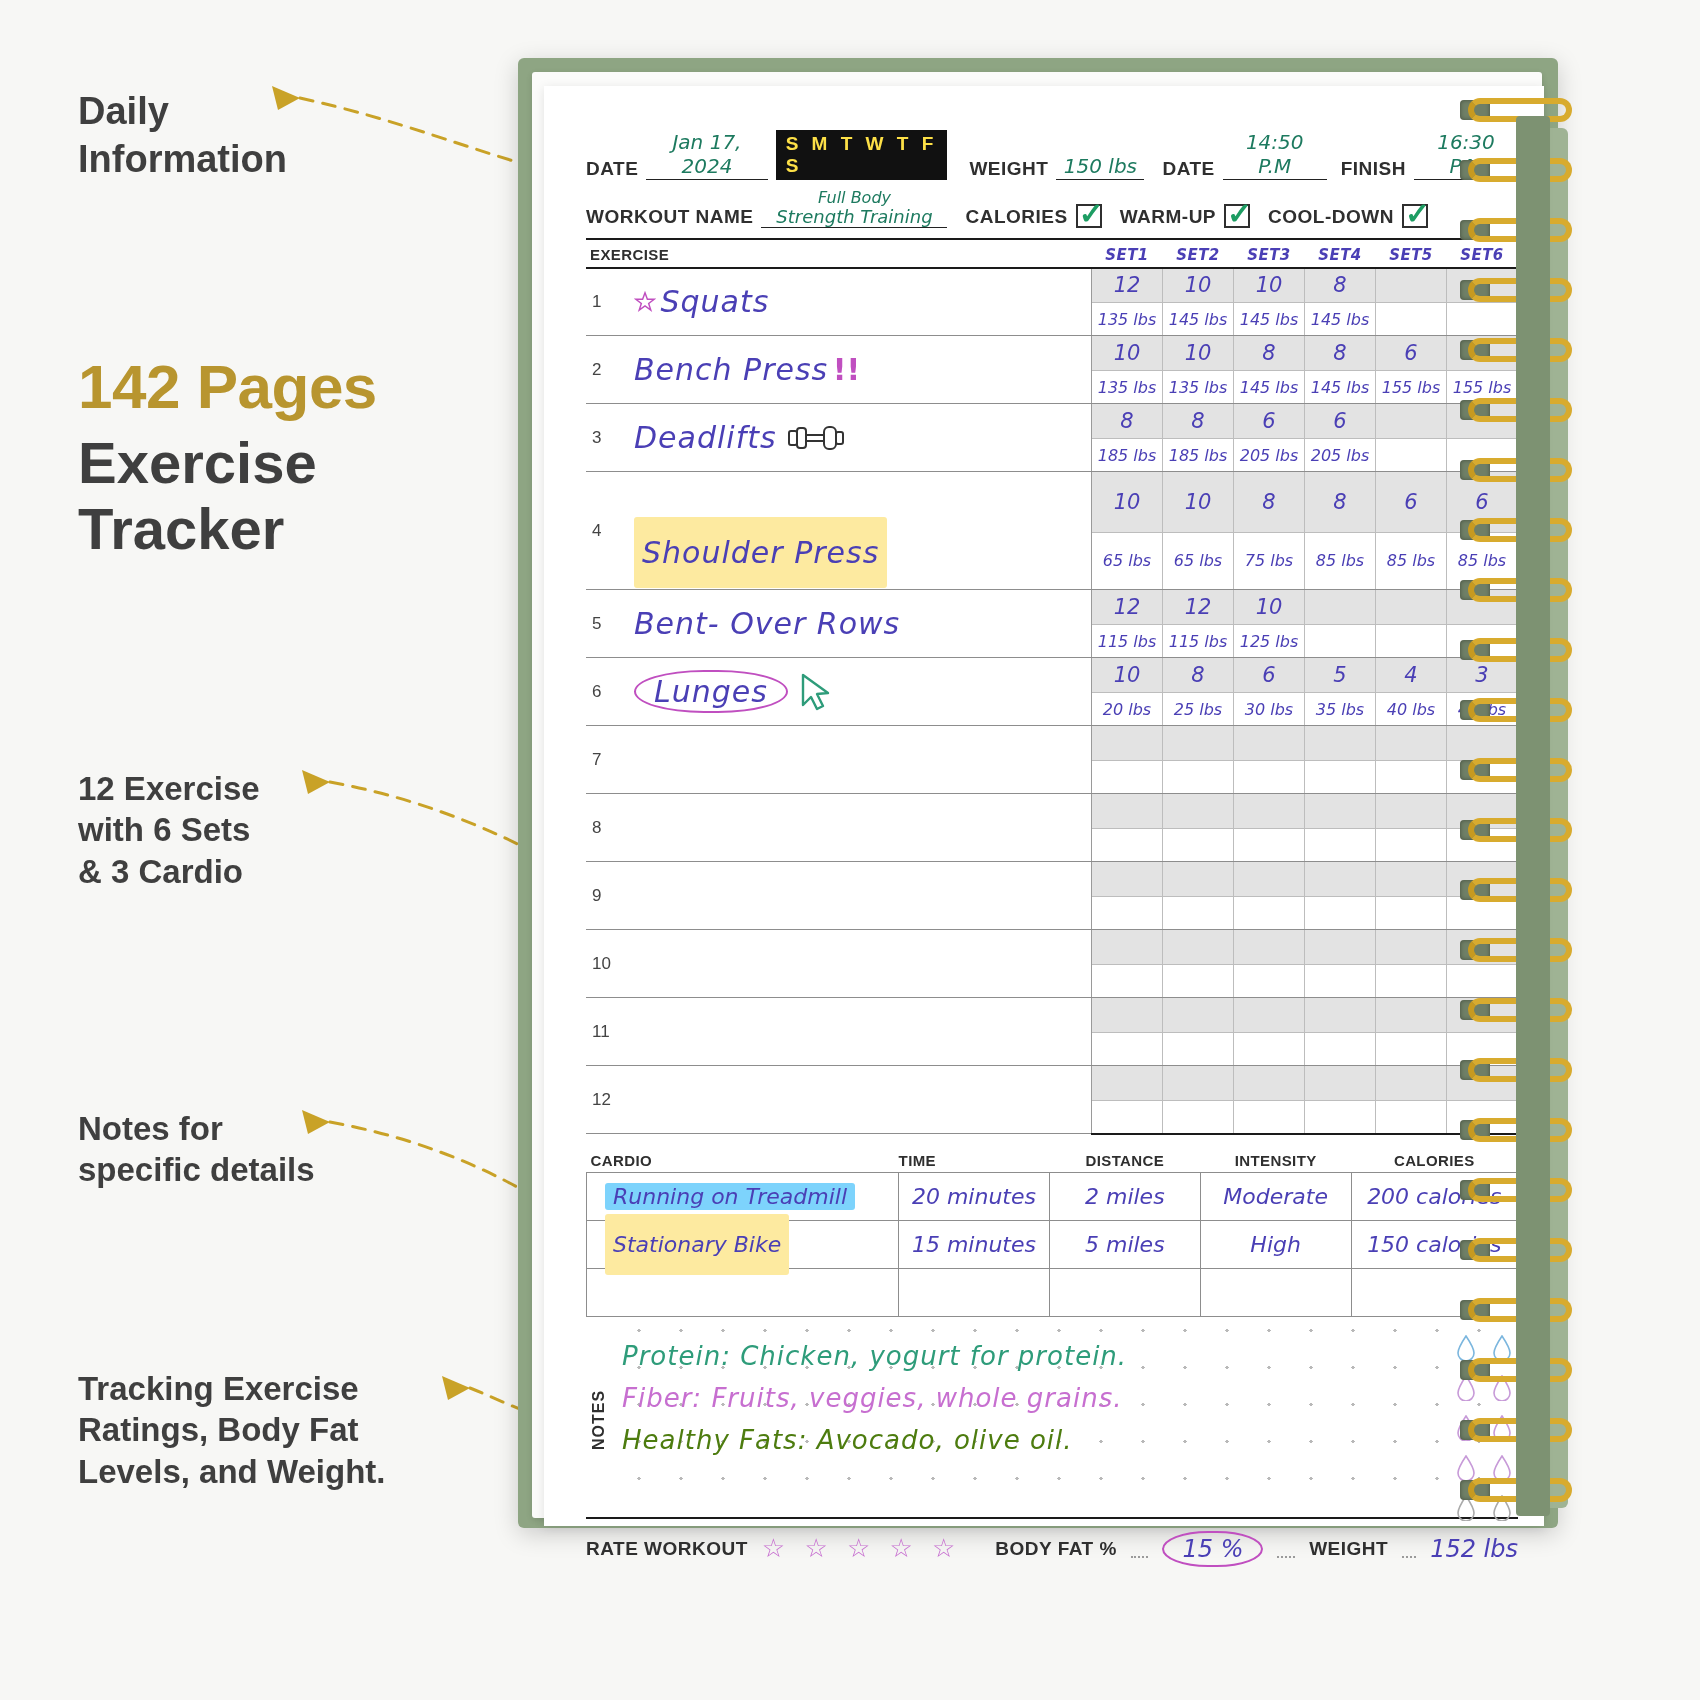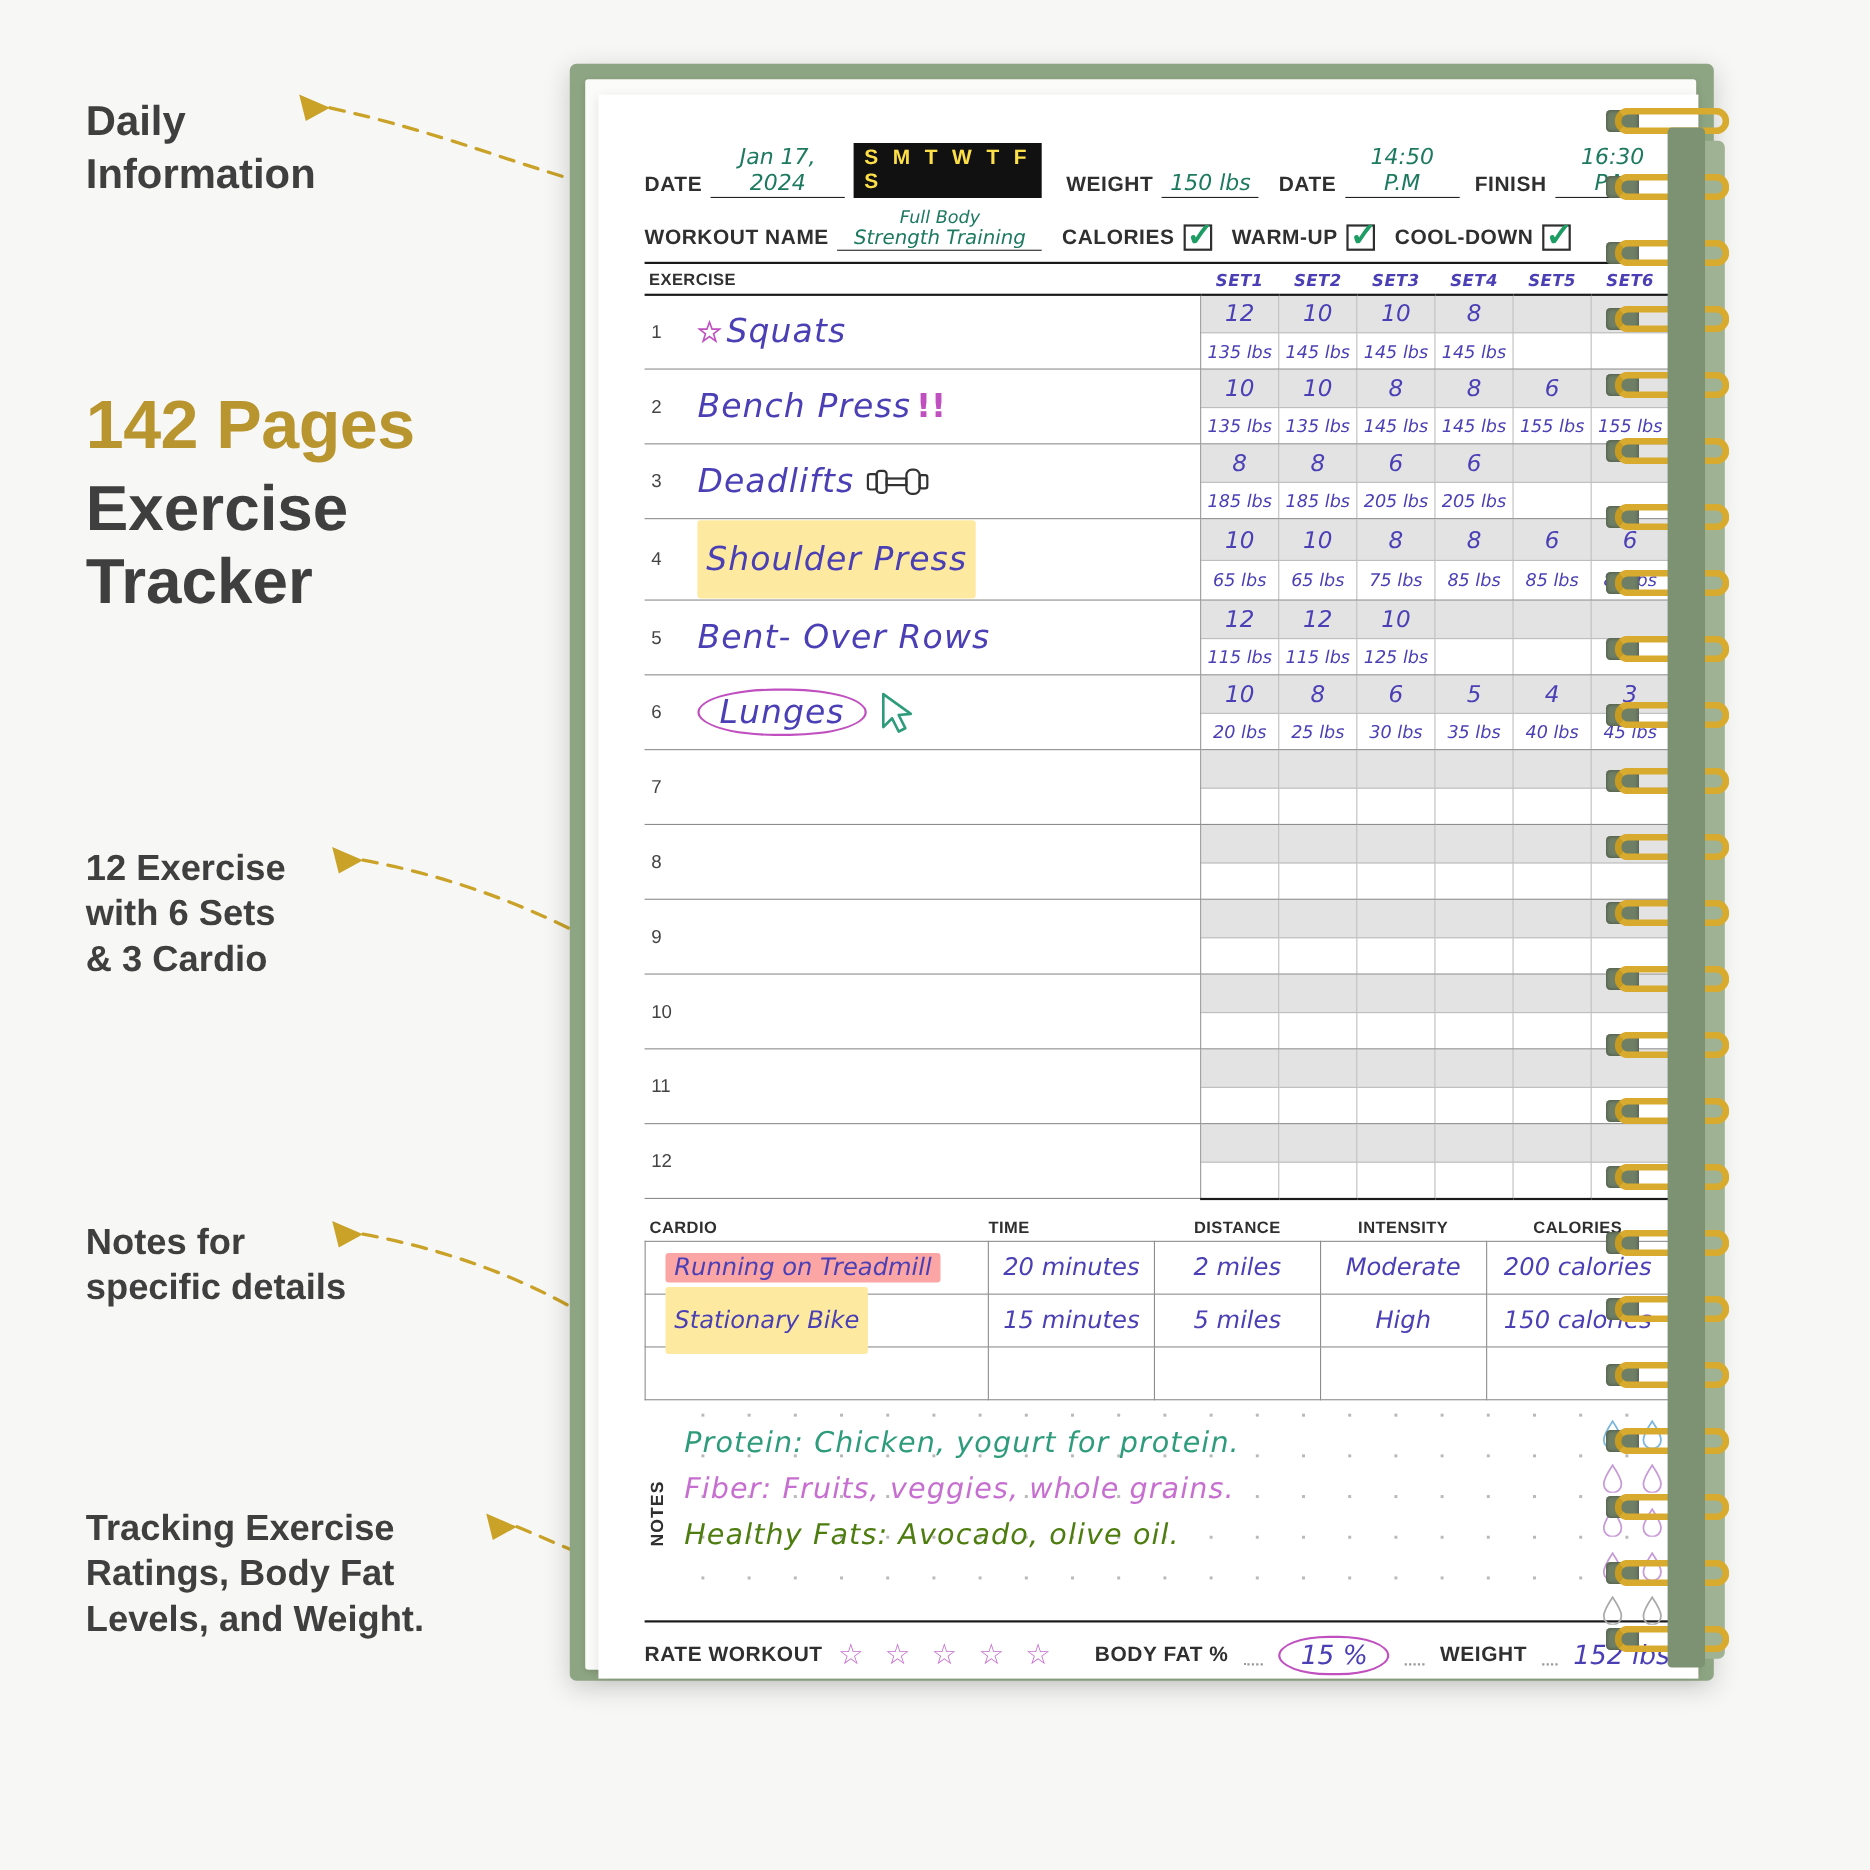--- a/index.html
+++ b/index.html
@@ -100,22 +100,22 @@
   .ex-name { text-align:left; padding-left:14px; }
   .ex-name .hw { font-size:30px; letter-spacing:1px; }
 
   td.setcell { width:71px; text-align:center; font-family:"DejaVu Sans", sans-serif; font-style:italic; color:#4a3fb5; }
   td.reps { font-size:21px; background:#e3e3e3; height:35px; }
   td.wts { font-size:16px; height:33px; }
   td.reps.empty, td.wts.empty { color:transparent; }
 
   .gridline { border:1px solid #bdbdbd; }
 
-  .hl-yellow { background:#fdeaa0; padding:18px 8px; border-radius:3px;}
-  .hl-pink  { background:#fca5a5; padding:1px 8px; border-radius:3px;}
+  .hl-yellow { background:#fdeaa0; padding:18px 8px; border-radius:3px;margin-top:44px;}
+  .hl-pink  { background:#7dd3fc; padding:1px 8px; border-radius:3px;}
 
   .circle-ell {
     display:inline-block; padding:2px 18px;
     border:2.5px solid #c04fc0; border-radius:50%/55%;
   }
 
   .cardio-hdr td { font-size:15px; font-weight:700; color:#2f2f2f; padding:3px 0; letter-spacing:0.4px;}
   td.cardio-cell { border:1.5px solid #8d8d8d; height:48px; text-align:center; font-family:"DejaVu Sans", sans-serif; font-style:italic; color:#4a3fb5; font-size:22px;}
   td.cardio-name { text-align:left; padding-left:18px; }
 

